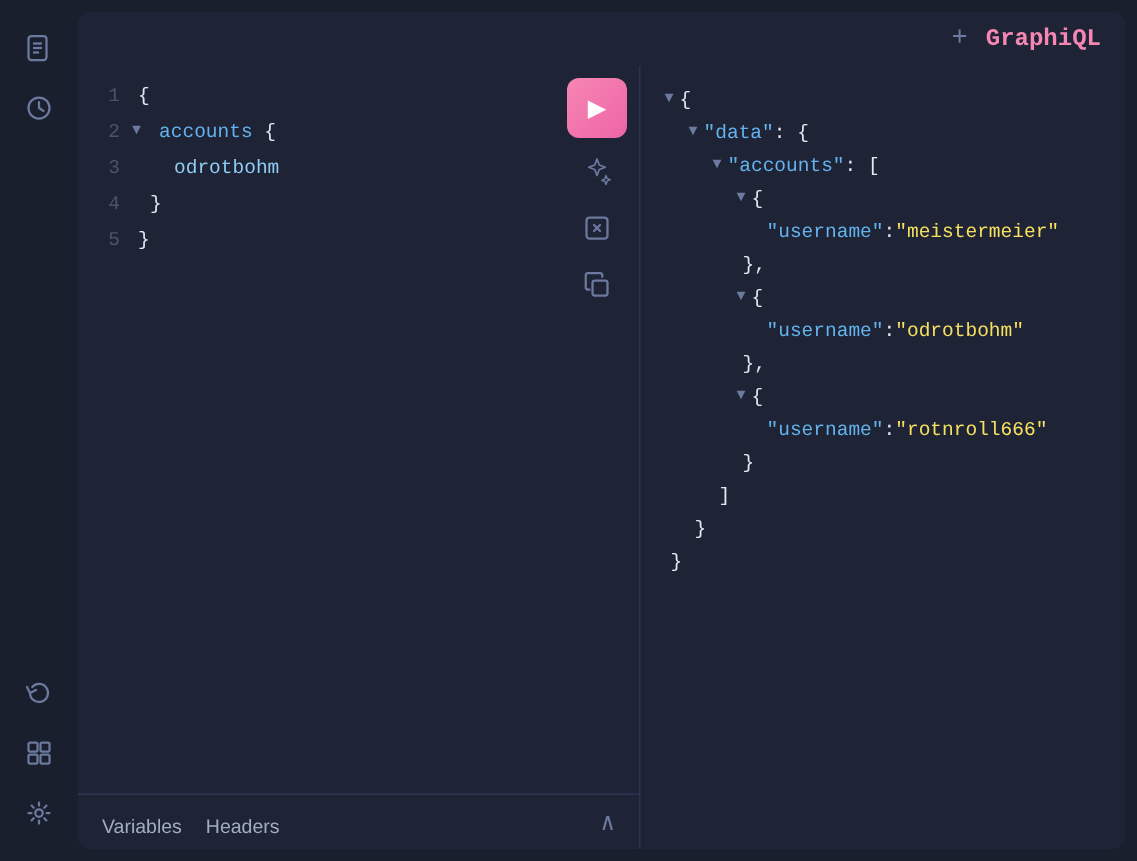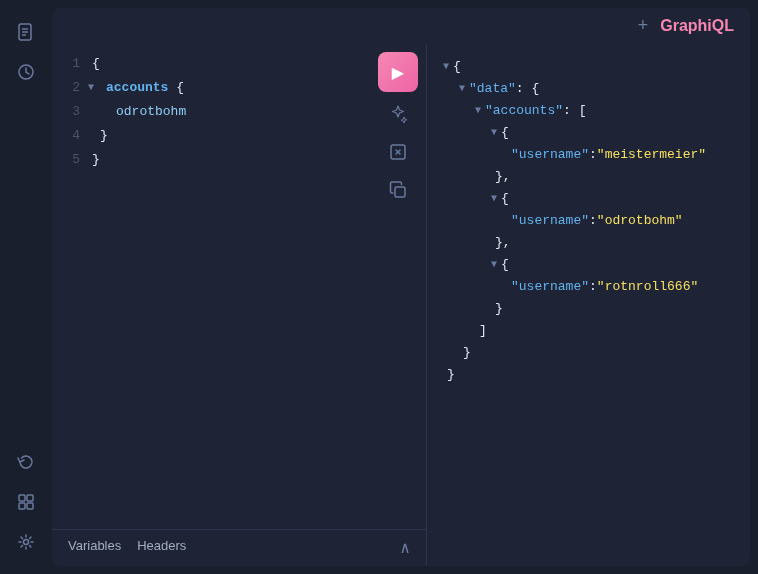--- a/index.html
+++ b/index.html
@@ -67,21 +67,21 @@
     }
 
     .top-bar-plus {
       color: #6b7a9e;
       font-size: 18px;
       cursor: pointer;
     }
 
     .top-bar-title {
       color: #e2e8f0;
-      font-family: Liberation Sans, sans-serif;
+      font-family: Liberation Mono, monospace;
       font-size: 16px;
       font-weight: bold;
     }
 
     .top-bar-title span {
       color: #f687b3;
     }
 
     
     .editor-area {
@@ -125,21 +125,20 @@
     }
 
     .line-arrow {
       color: #6b7a9e;
       margin-right: 4px;
       font-size: 10px;
     }
 
     .code-keyword {
       color: #63b3ed;
-      font-weight: bold;
     }
 
     .code-field {
       color: #90cdf4;
     }
 
     .code-brace {
       color: #e2e8f0;
     }
 
@@ -175,21 +174,21 @@
       align-items: center;
       justify-content: center;
       color: #6b7a9e;
       cursor: pointer;
       font-size: 16px;
     }
 
     
     .variables-bar {
       display: flex;
-      align-items: flex-start;
+      align-items: flex-end;
       padding: 8px 16px;
       border-top: 1px solid #2d3450;
       gap: 16px;
     }
 
     .variables-tab {
       color: #a0aec0;
       font-family: Arial, sans-serif;
       font-size: 13px;
       cursor: pointer;

